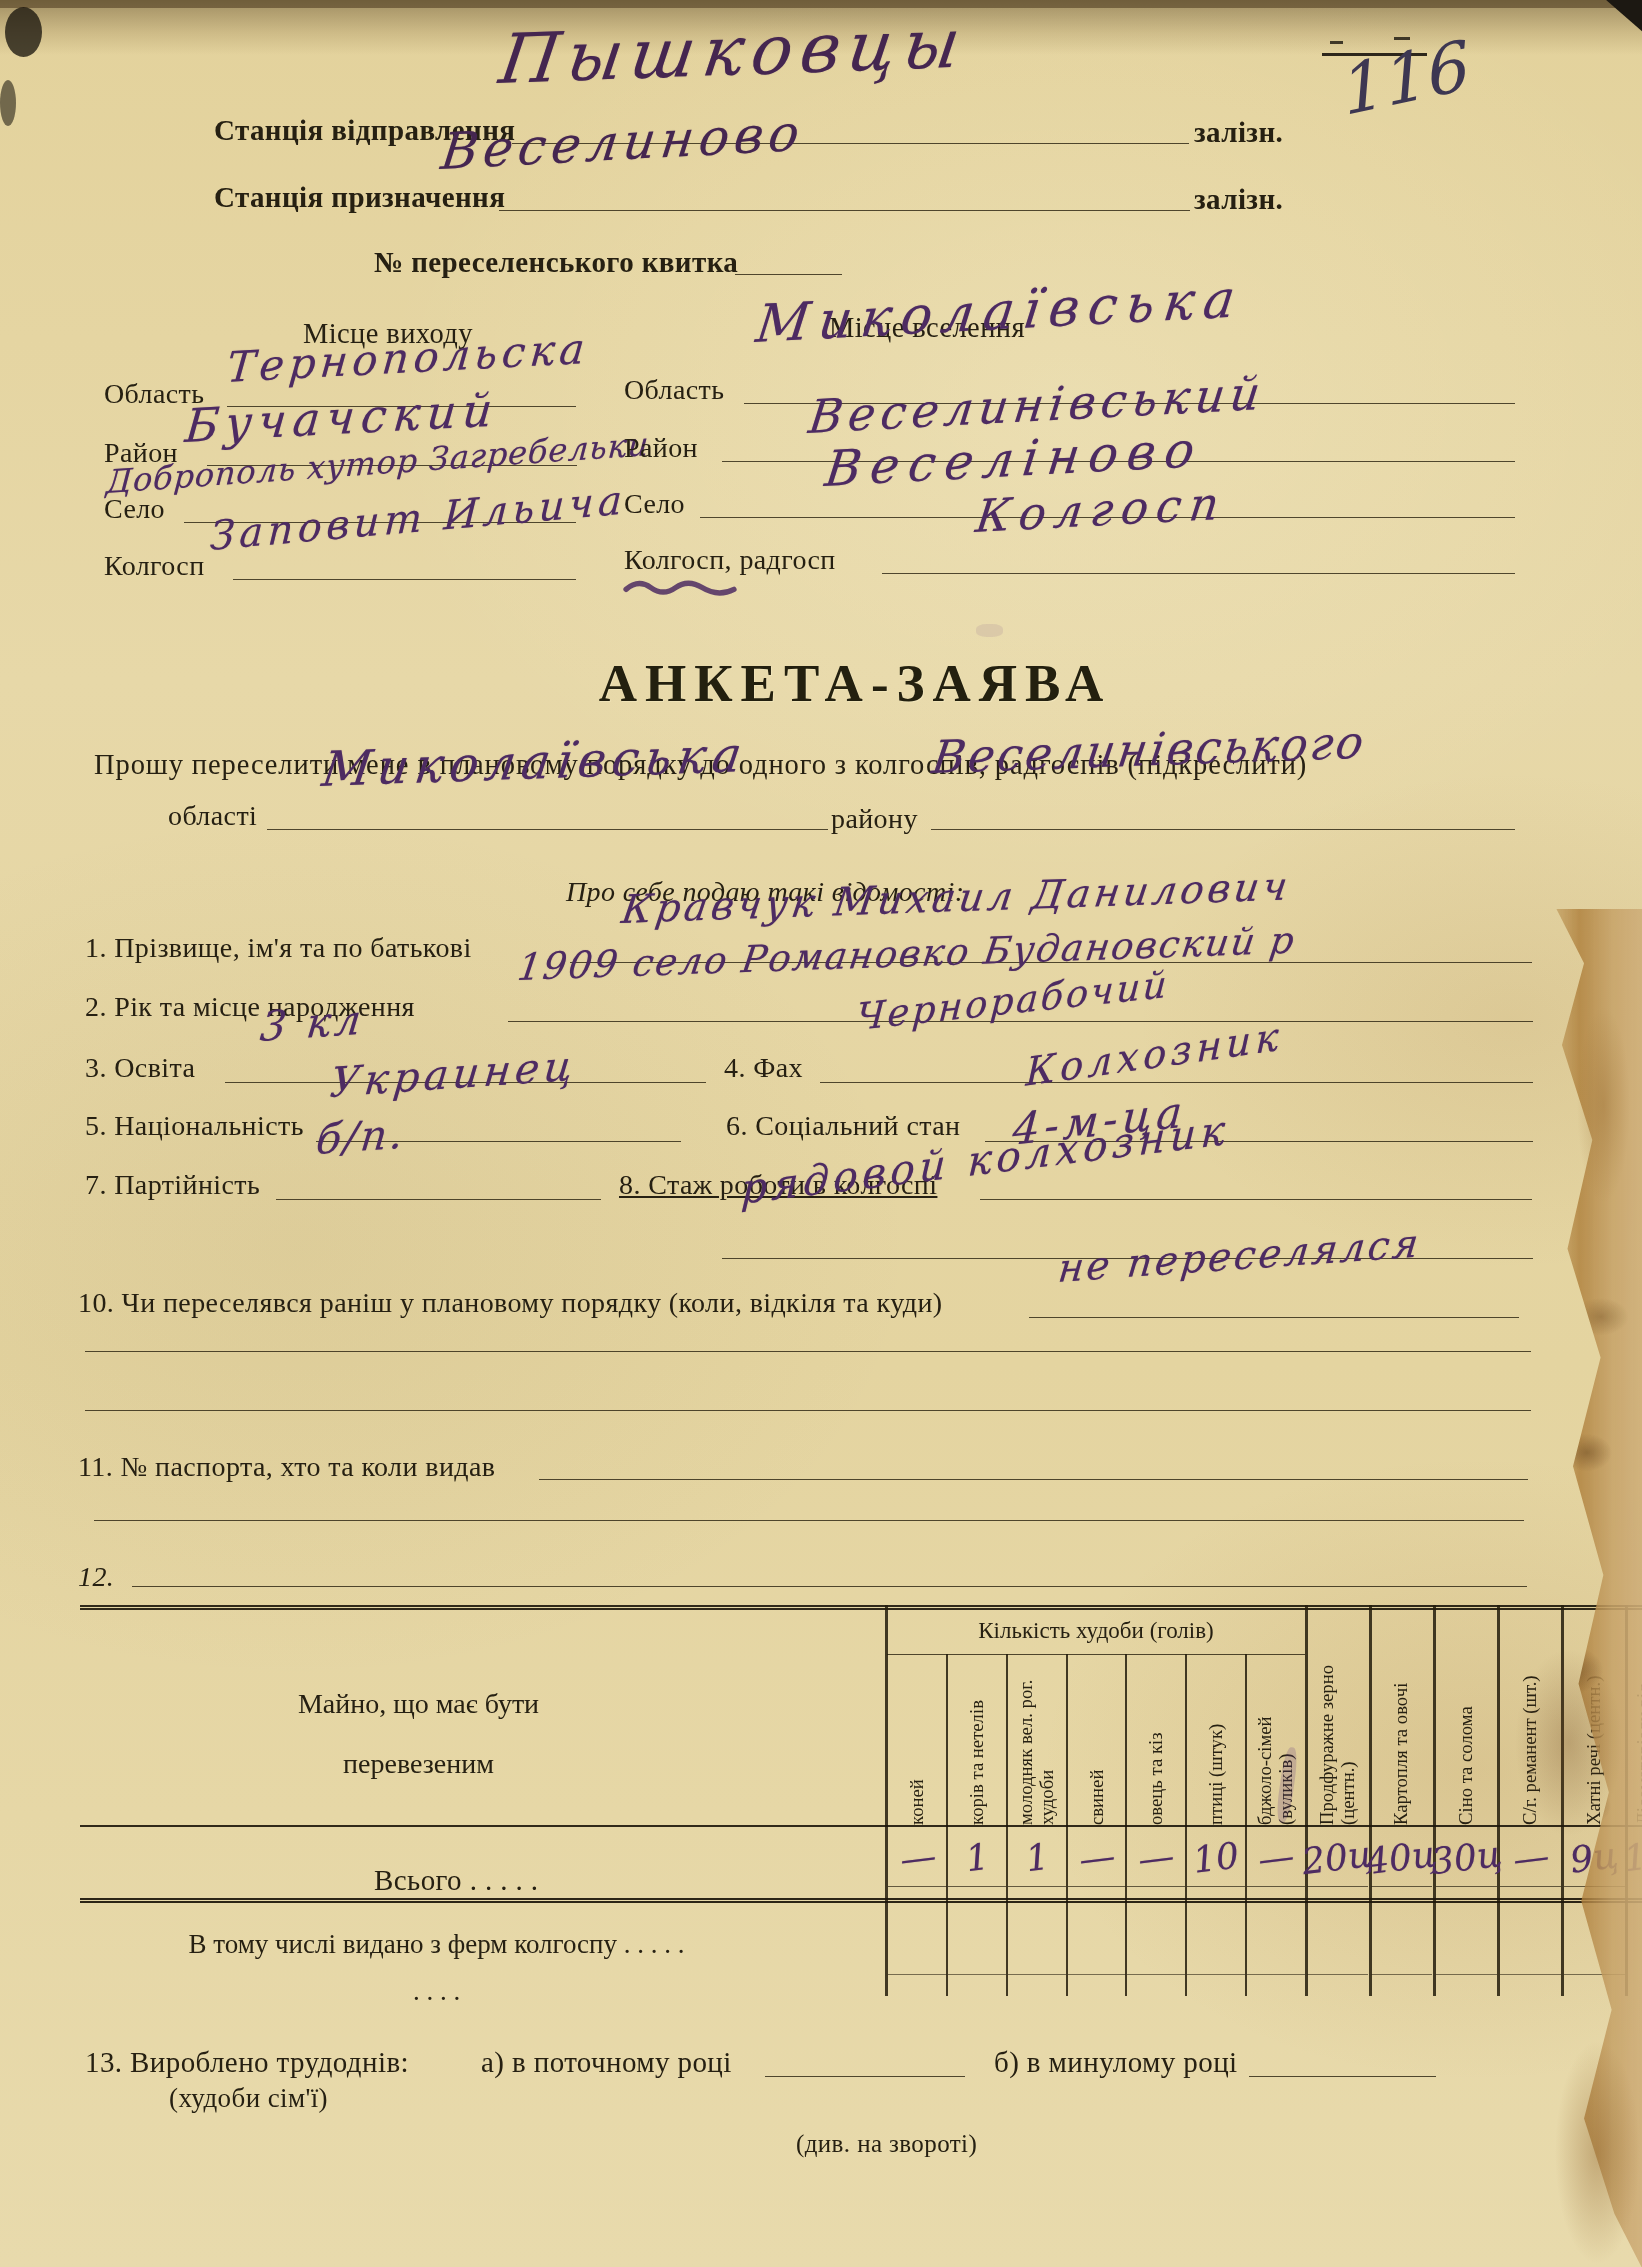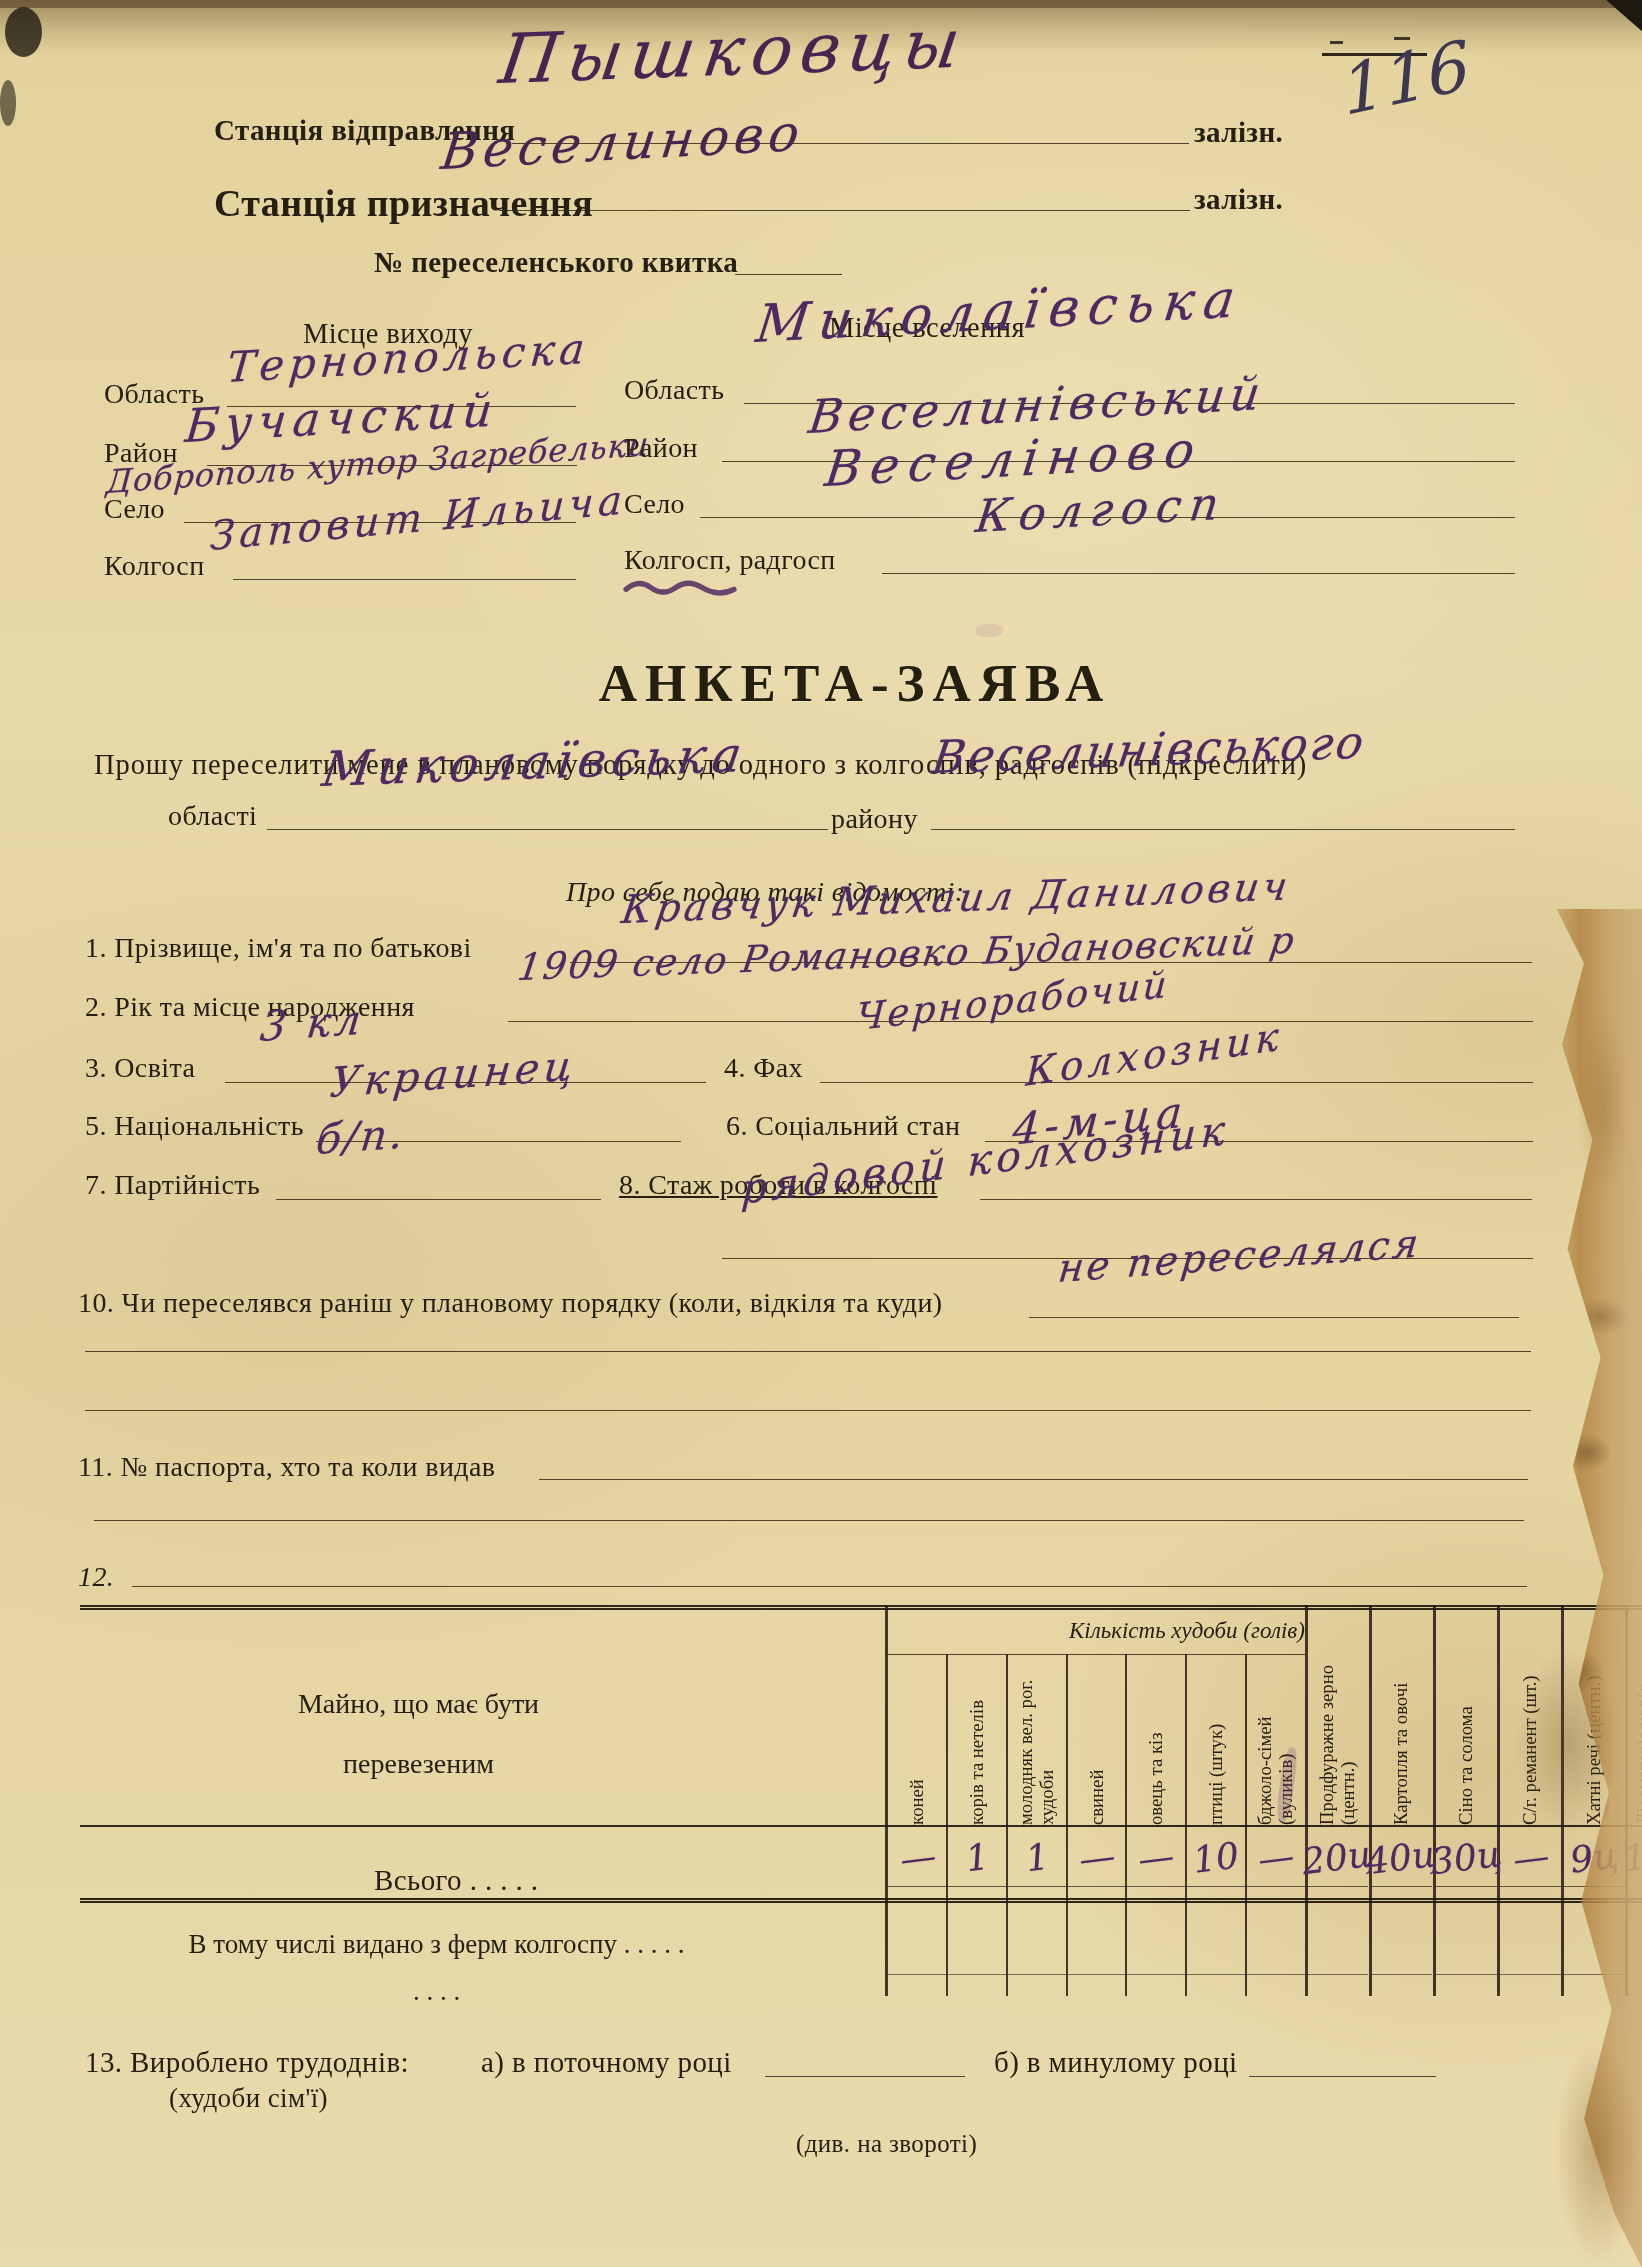--- a/index.html
+++ b/index.html
@@ -59,21 +59,21 @@
   <div style="position:absolute;left:1322px;top:53px;width:105px;height:0;border-top:3.1px solid rgba(25,20,12,.9);"></div>
   <div style="position:absolute;left:1330px;top:41px;width:12.5px;height:2.7px;background:rgba(25,20,12,.8);"></div>
   <div style="position:absolute;left:1394px;top:37px;width:16px;height:2.7px;background:rgba(25,20,12,.8);"></div>
   <div class="hw" style="left:1347px;top:52px;font-size:68px;color:#3d3752;transform:rotate(-12deg) skewX(-6deg);text-shadow:none;">116</div>
 
   <span class="pl" style="left:214px;top:114px;font-size:29px;font-weight:bold;">Станція відправлення</span>
   <div class="ul" style="left:512px;top:143px;width:677px;"></div>
   <div class="hw" style="left:495px;top:19.6px;font-size:68px;letter-spacing:8px;transform:rotate(-2deg) skewX(-10deg);color:#452650;">Пышковцы</div>
   <span class="pl" style="left:1194px;top:116px;font-size:29px;font-weight:bold;">залізн.</span>
 
-  <span class="pl" style="left:214px;top:181px;font-size:38px;font-weight:bold;">Станція призначення</span>
+  <span class="pl" style="left:214px;top:181px;font-size:29px;font-weight:bold;">Станція призначення</span>
   <div class="ul" style="left:499px;top:210px;width:691px;"></div>
   <div class="hw" style="left:438px;top:123px;font-size:50px;letter-spacing:5.3px;transform:rotate(-3deg) skewX(-10deg);color:#452650;">Веселиново</div>
   <span class="pl" style="left:1194px;top:183px;font-size:29px;font-weight:bold;">залізн.</span>
 
   <span class="pl" style="left:374px;top:246px;font-size:29px;font-weight:bold;">№ переселенського квитка</span>
   <div class="ul" style="left:735px;top:274px;width:107px;"></div>
 
   <span class="pl" style="left:303px;top:318px;font-size:28.5px;">Місце виходу</span>
   <span class="pl" style="left:104px;top:378px;">Область</span>
   <div class="ul" style="left:227px;top:406px;width:349px;"></div>
@@ -158,21 +158,21 @@
   <span class="pl" style="left:78px;top:1451px;">11. № паспорта, хто та коли видав</span>
   <div class="ul" style="left:539px;top:1479px;width:989px;"></div>
   <div class="ul" style="left:94px;top:1520px;width:1430px;"></div>
 
   <span class="pl" style="left:78px;top:1561px;font-style:italic;">12.</span>
   <div class="ul" style="left:132px;top:1586px;width:1395px;"></div>
 
   <div style="position:absolute;left:80px;top:1605px;width:1562px;height:0;border-top:5.3px double rgba(28,22,10,.9);"></div>
 
   <div class="plc" style="left:267px;top:1674px;width:303px;text-align:center;font-size:28px;line-height:2.15;">Майно, що має бути перевезеним</div>
-  <div class="plc" style="left:887px;top:1618px;width:418px;text-align:right;font-size:23px;font-style:italic;">Кількість худоби (голів)</div>
+  <div class="plc" style="left:887px;top:1618px;width:418px;text-align:center;font-size:23px;">Кількість худоби (голів)</div>
   <div class="ul" style="left:887px;top:1654px;width:418px;"></div>
 
   <div class="vl" style="left:885px;top:1605px;width:2.7px;height:391px;"></div>
   <div class="vl" style="left:946px;top:1654px;width:1.8px;height:342px;"></div>
   <div class="vl" style="left:1006px;top:1654px;width:1.8px;height:342px;"></div>
   <div class="vl" style="left:1066px;top:1654px;width:1.8px;height:342px;"></div>
   <div class="vl" style="left:1125px;top:1654px;width:1.8px;height:342px;"></div>
   <div class="vl" style="left:1185px;top:1654px;width:1.8px;height:342px;"></div>
   <div class="vl" style="left:1245px;top:1654px;width:1.8px;height:342px;"></div>
   <div class="vl" style="left:1305px;top:1605px;width:2.7px;height:391px;"></div>

